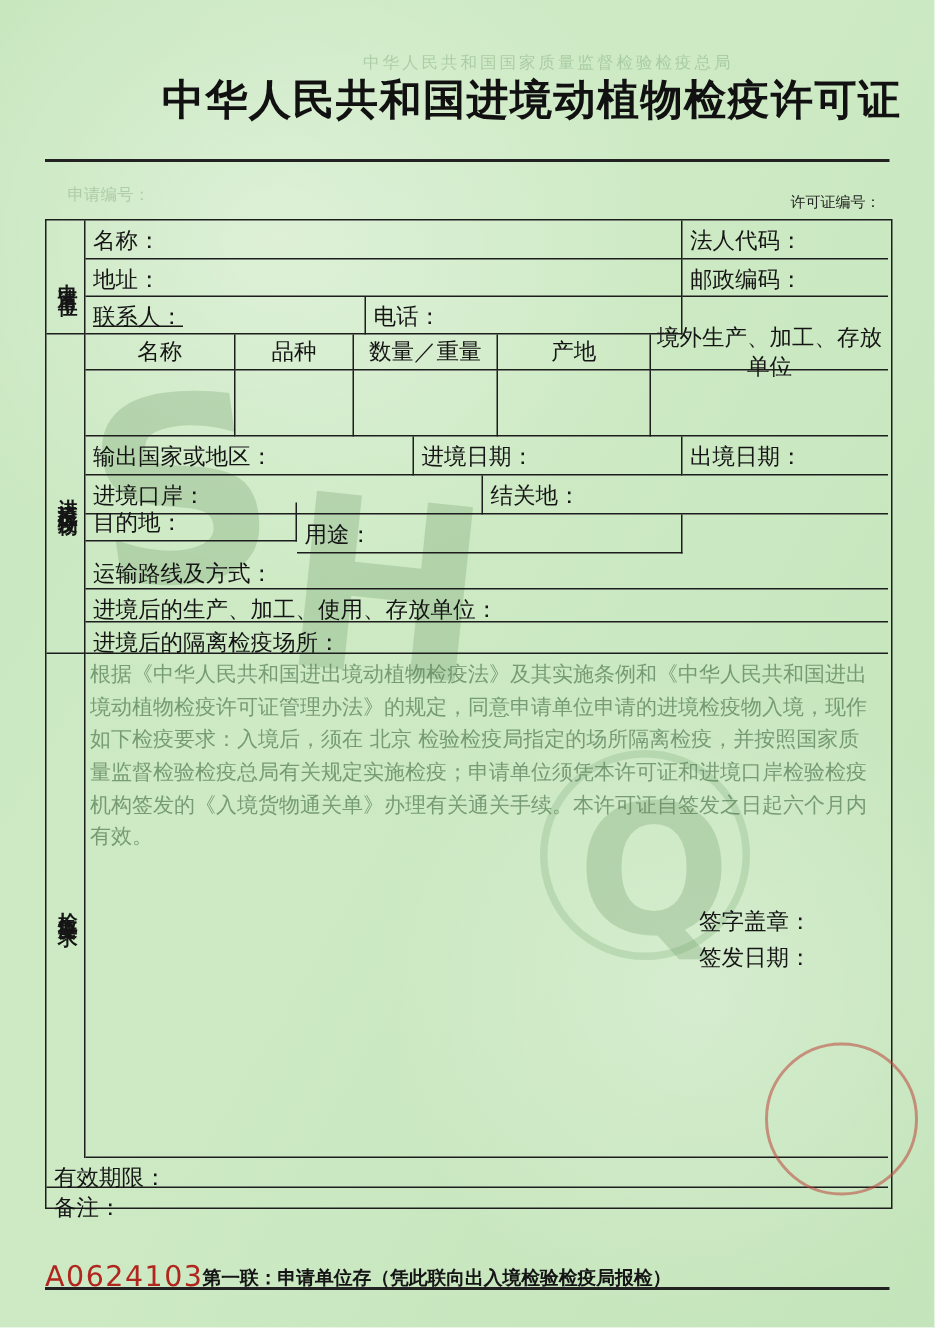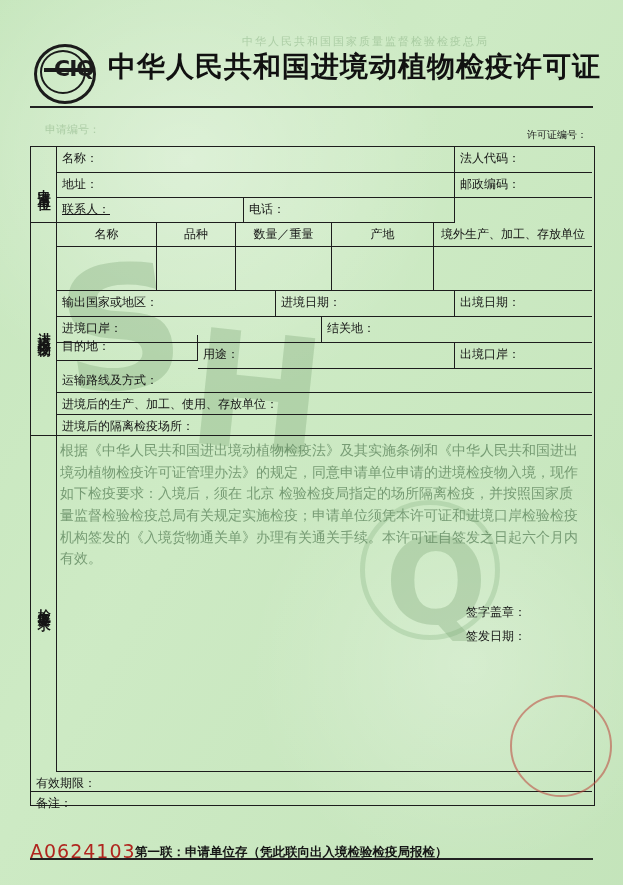--- a/index.html
+++ b/index.html
@@ -116,21 +116,21 @@
     position: absolute;
     left: 30px;
     top: 146px;
     width: 563px;
     height: 658px;
     border: 1.5px solid #1d1d1d;
   }
   .cell {
     position: absolute;
     box-sizing: border-box;
-    font-size: 12px;
+    font-size: 15px;
     color: #151515;
     font-family: "DejaVu Sans", sans-serif;
     line-height: 1.25;
   }
   .br { border-right: 1px solid #1d1d1d; }
   .bb { border-bottom: 1px solid #1d1d1d; }
   .lbl {
     padding: 4px 5px;
   }
   .ctr {
@@ -223,26 +223,20 @@
 
   <div class="wm" style="left:60px; top:230px; font-size:170px; font-weight:bold; transform:rotate(-8deg);">S</div>
   <div class="wm" style="left:190px; top:300px; font-size:160px; font-weight:bold; transform:rotate(6deg);">H</div>
   <div class="wm-ring" style="left:360px; top:500px; width:130px; height:130px;"></div>
   <div class="wm" style="left:385px; top:512px; font-size:120px; font-weight:bold;">Q</div>
 
   <div class="ghost-row" style="left:242px; top:34px; letter-spacing:2px;">中华人民共和国国家质量监督检验检疫总局</div>
   <div class="ghost-row" style="left:45px; top:122px;">申请编号：</div>
 
   <div id="header">
-    <div id="logo">
-      <div class="outer"></div>
-      <div class="inner"></div>
-      <div class="bar"></div>
-      <div class="ciq">CIQ</div>
-    </div>
     <div id="doc-title">中华人民共和国进境动植物检疫许可证</div>
   </div>
   <div id="title-rule"></div>
   <div id="permit-no-label">许可证编号：</div>
 
   <div id="table">
 
     <div class="cell vert br bb" style="left:0; top:0; width:26px; height:76px;">申请单位</div>
 
     <div class="cell lbl br bb" style="left:26px; top:0; width:398px; height:26px;">名称：</div>
@@ -270,21 +264,20 @@
 
     <div class="cell lbl br bb" style="left:26px; top:144px; width:219px; height:26px;">输出国家或地区：</div>
     <div class="cell lbl br bb" style="left:245px; top:144px; width:179px; height:26px;">进境日期：</div>
     <div class="cell lbl bb" style="left:424px; top:144px; width:137px; height:26px;">出境日期：</div>
 
     <div class="cell lbl br bb" style="left:26px; top:170px; width:265px; height:26px;">进境口岸：</div>
     <div class="cell lbl bb" style="left:291px; top:170px; width:270px; height:26px;">结关地：</div>
 
     <div class="cell lbl br bb" style="left:26px; top:188px; width:141px; height:26px;">目的地：</div>
     <div class="cell lbl br bb" style="left:167px; top:196px; width:257px; height:26px;">用途：</div>
-    <div class="cell lbl bb" style="left:424px; top:196px; width:137px; height:26px;">出境口岸：</div>
 
     <div class="cell lbl bb" style="left:26px; top:222px; width:535px; height:24px;">运输路线及方式：</div>
 
     <div class="cell lbl bb" style="left:26px; top:246px; width:535px; height:22px;">进境后的生产、加工、使用、存放单位：</div>
 
     <div class="cell lbl bb" style="left:26px; top:268px; width:535px; height:21px;">进境后的隔离检疫场所：</div>
 
     <div class="cell vert br" style="left:0; top:289px; width:26px; height:336px;">检疫要求</div>
 
     <div class="cell bb" style="left:26px; top:289px; width:535px; height:336px;"></div>

